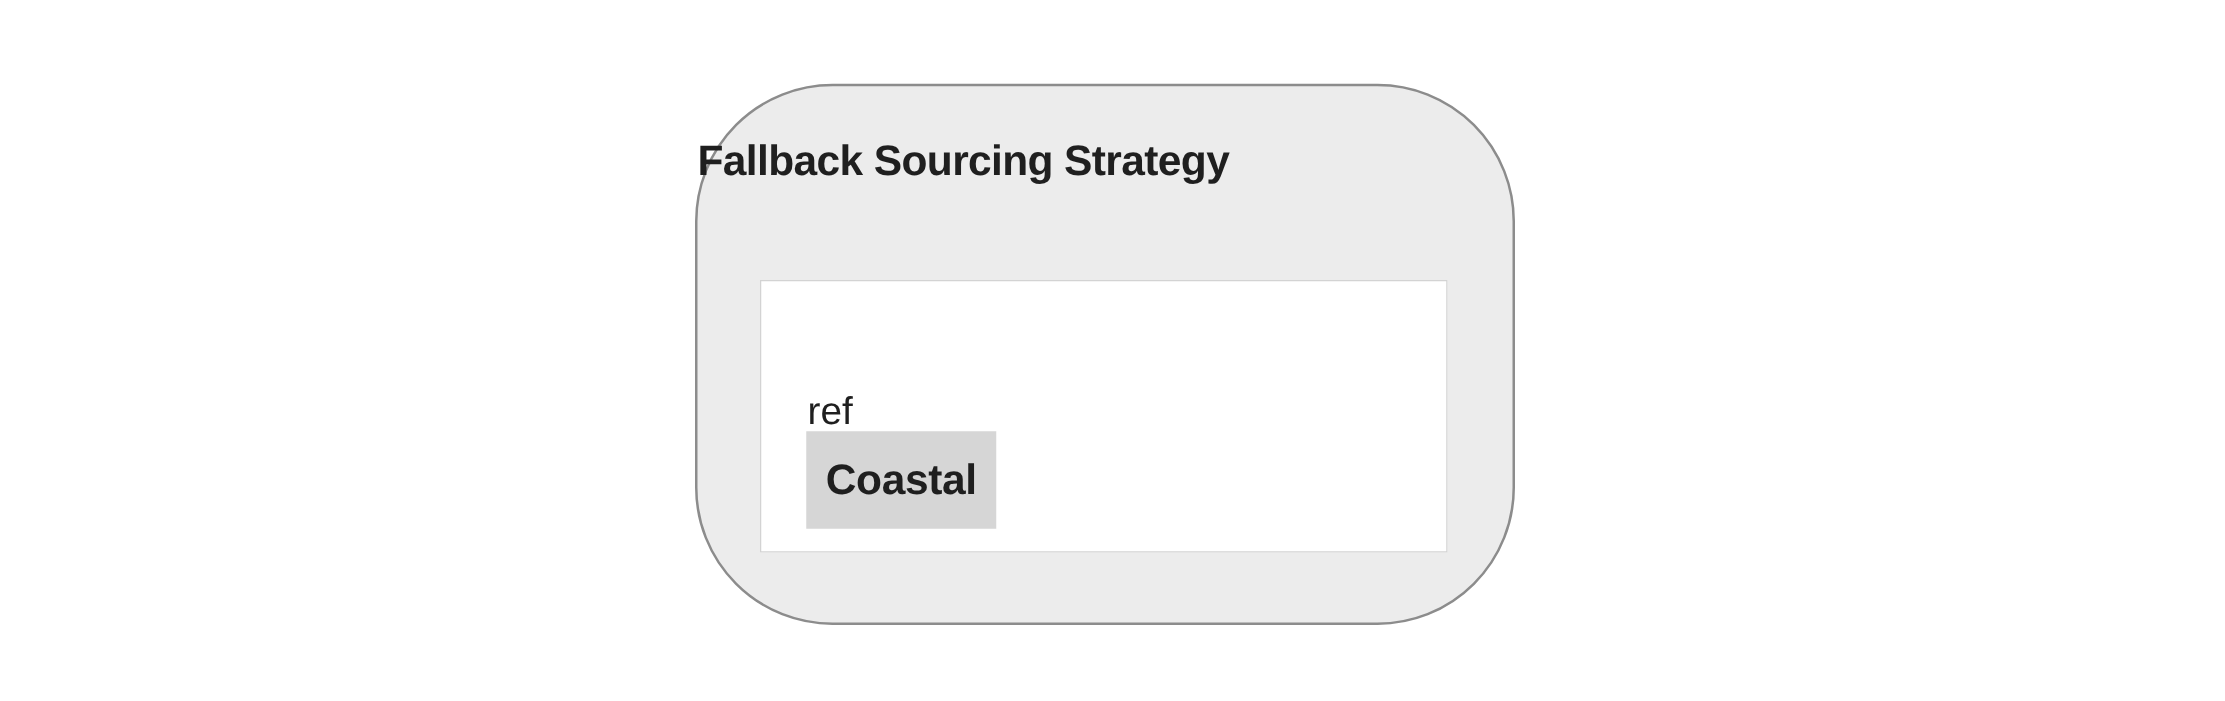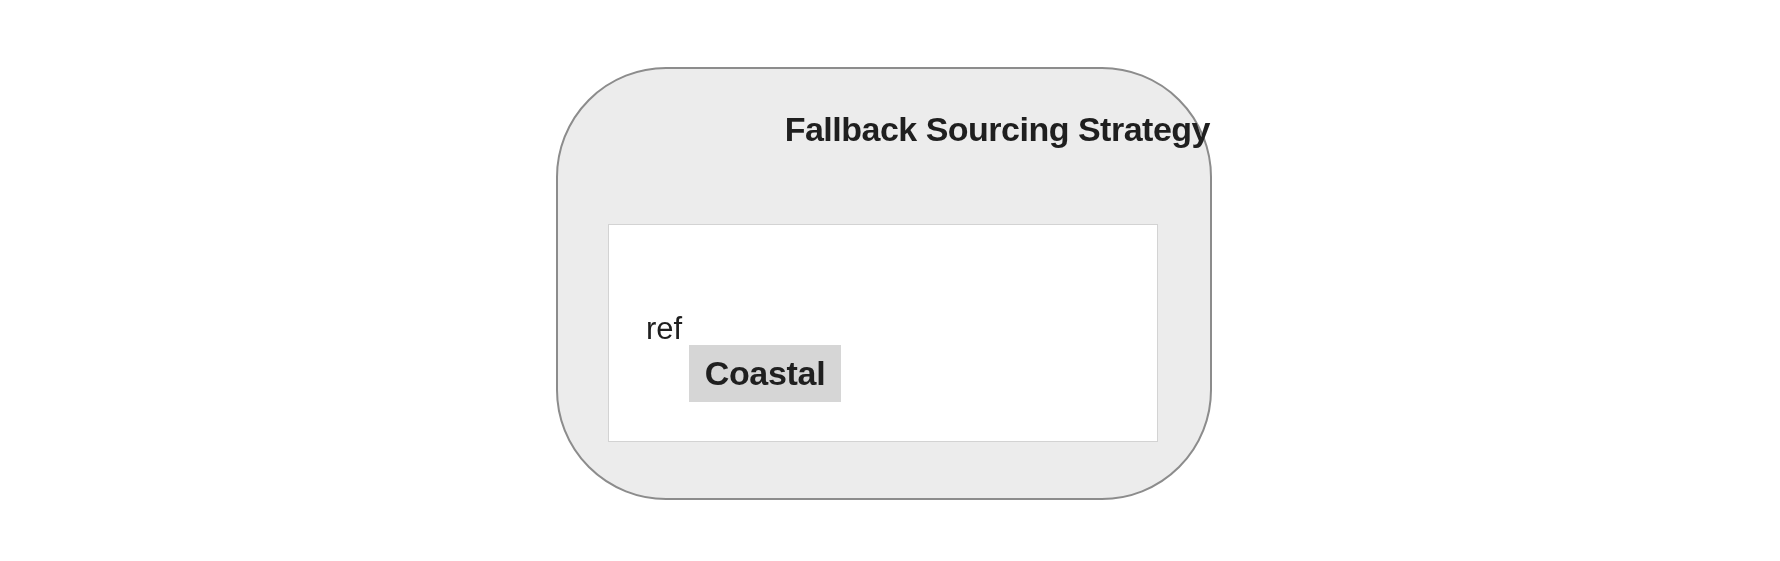--- a/index.html
+++ b/index.html
@@ -24,21 +24,21 @@
     box-sizing: border-box;
     background: var(--container-fill, #ececec);
     border: 2.5px solid var(--container-border, #8c8c8c);
     border-radius: 110px;
   }
   .container-title {
     position: absolute;
     top: 36px;
     left: 0;
     right: 0;
-    text-align: right;
+    text-align: left;
     font-size: 34px;
     font-weight: 700;
     letter-spacing: -0.5px;
     line-height: 48px;
     color: var(--text, #1f1f1f);
   }
   .ref-node {
     position: absolute;
     left: 50px;
     top: 155px;
@@ -56,26 +56,25 @@
     font-weight: 400;
     line-height: 36px;
     color: var(--text, #1f1f1f);
     margin-top: 44px;
   }
   .coastal-badge {
     position: absolute;
     left: 36px;
     top: 120px;
     width: 152px;
-    height: 57px;
+    height: 78px;
     background: var(--badge-fill, #d6d6d6);
     display: flex;
     align-items: center;
     justify-content: center;
-    margin-left: 44px;
   }
   .badge-label {
     font-size: 34px;
     font-weight: 700;
     letter-spacing: -0.3px;
     color: var(--text, #1f1f1f);
   }
 </style>
 </head>
 <body>

